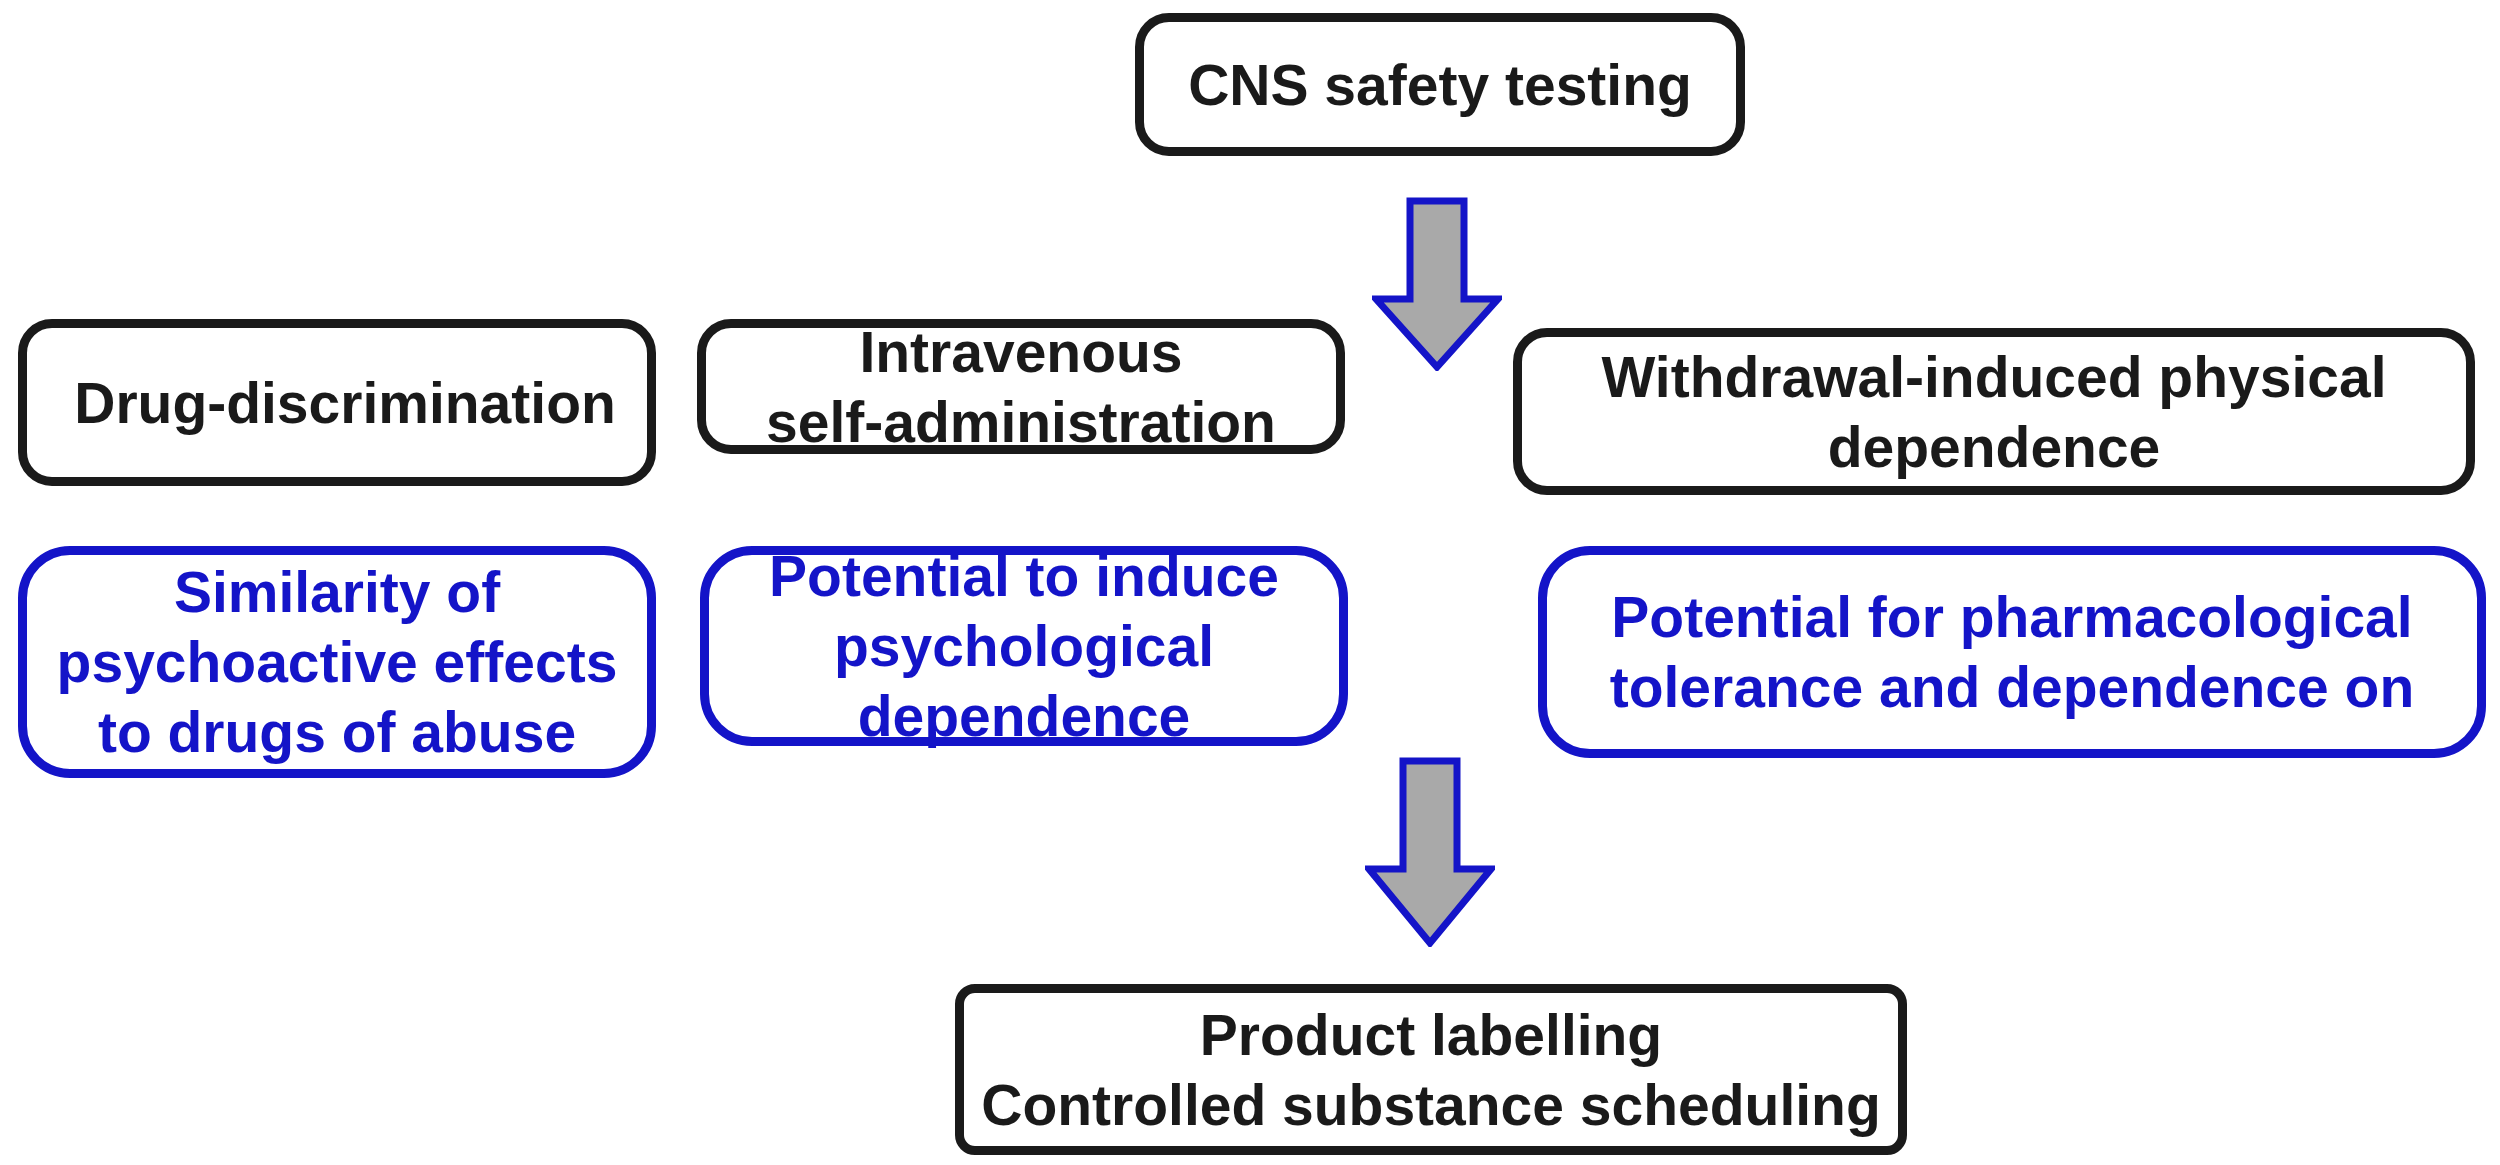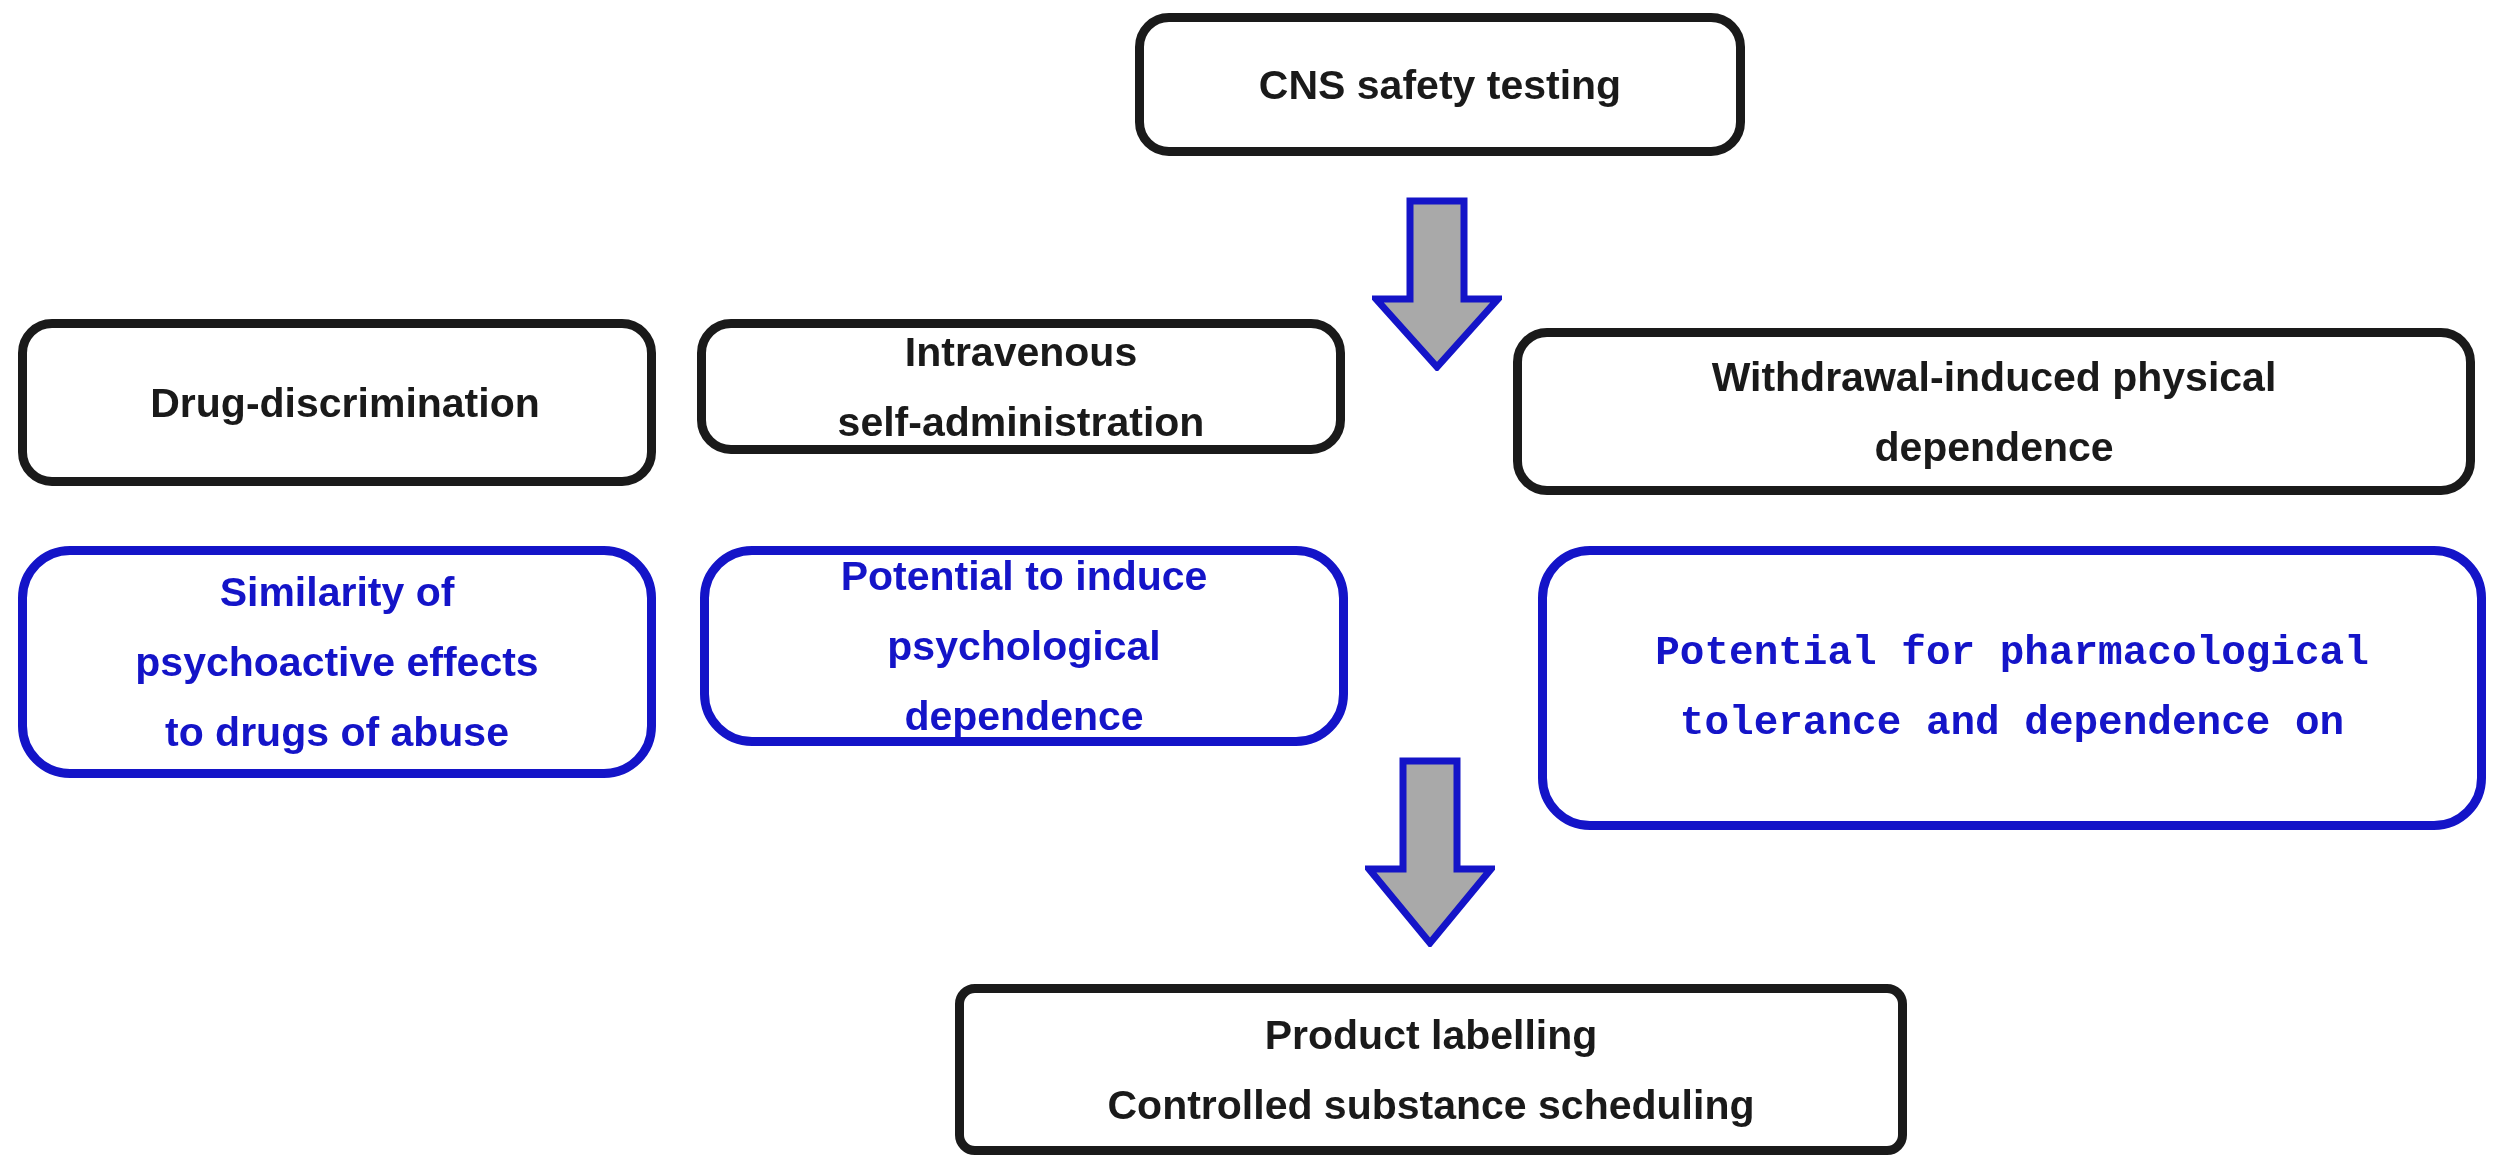--- a/index.html
+++ b/index.html
@@ -24,21 +24,21 @@
   }
   .box{
     position:absolute;
     box-sizing:border-box;
     display:flex;
     flex-direction:column;
     align-items:center;
     justify-content:center;
     text-align:center;
     background:#ffffff;
-    font-size:41px;
+    font-size:57px;
     line-height:70px;
     padding:4px 12px;
   }
   .box .line{white-space:nowrap;}
   .box-black{
     border:9px solid var(--black);
     color:var(--black);
     border-radius:34px;
   }
   .box-blue{
@@ -85,21 +85,21 @@
     <span class="line">psychoactive effects</span>
     <span class="line">to drugs of abuse</span>
   </div>
 
   <div class="box box-blue" style="left:700px;top:546px;width:648px;height:200px;">
     <span class="line">Potential to induce</span>
     <span class="line">psychological</span>
     <span class="line">dependence</span>
   </div>
 
-  <div class="box box-blue" style="left:1538px;top:546px;width:948px;height:284px;font-family:Liberation Mono, monospace;">
+  <div class="box box-blue" style="left:1538px;top:546px;width:948px;height:212px;">
     <span class="line">Potential for pharmacological</span>
     <span class="line">tolerance and dependence on</span>
   </div>
 
   <div class="arrow" style="left:1365px;top:757px;width:130px;height:190px;">
     <svg viewBox="0 0 130 190" preserveAspectRatio="none">
       <polygon points="38,4 92,4 92,112 126,112 65,186 4,112 38,112" fill="#a9a9a9" stroke="#1414c8" stroke-width="7" stroke-linejoin="miter"></polygon>
     </svg>
   </div>
 

